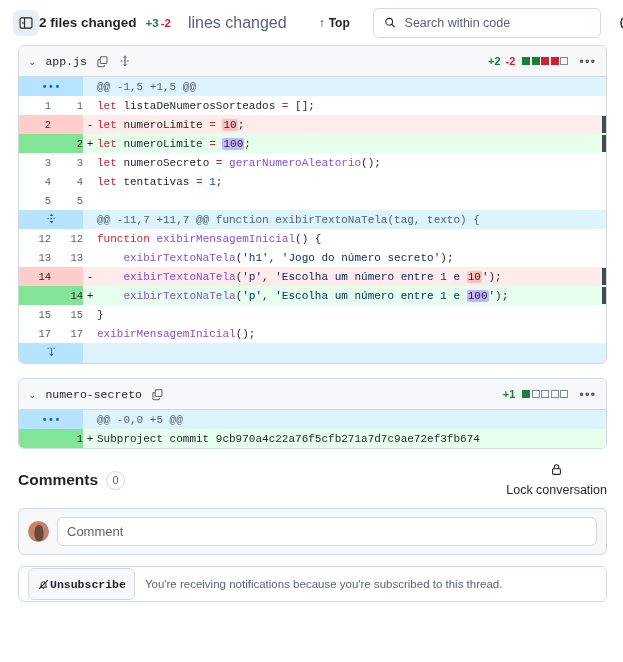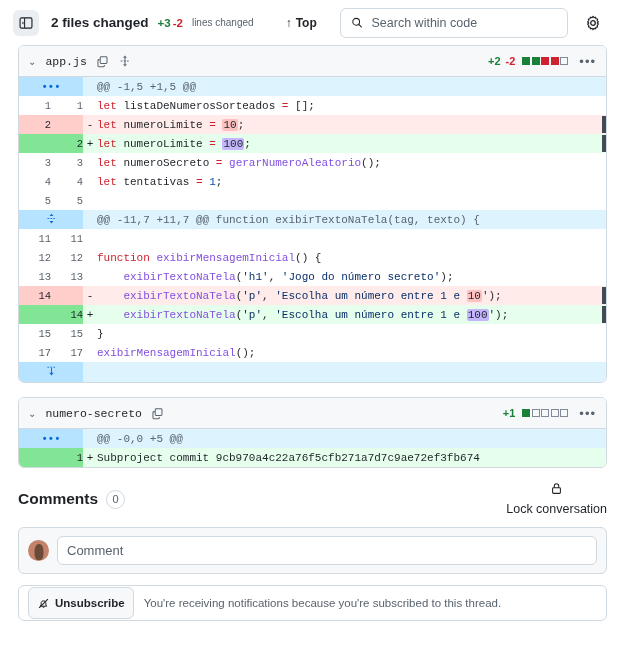--- a/index.html
+++ b/index.html
@@ -20,25 +20,25 @@
   }
   .sidebar-toggle {
     width: 26px; height: 26px;
     border-radius: 6px;
     background: #eaeef2;
     display: flex; align-items: center; justify-content: center;
     cursor: pointer; flex: 0 0 auto;
   }
   .files-changed {
     font-size: 13.5px; font-weight: bold;
-    margin-left: 12px; white-space: nowrap;
+    white-space: nowrap;
   }
   .adds { color: #1a7f37; font-size: 11.5px; font-weight: bold; margin-left: 9px; }
   .dels { color: #cf222e; font-size: 11.5px; font-weight: bold; margin-left: 2px; }
-  .lines-changed-label { color: #59636e; font-size: 10px; margin-left: 9px; white-space: nowrap; }
+  .lines-changed-label { color: #59636e; font-size: 16px; margin-left: 17px; white-space: nowrap; }
   .top-link {
     display: flex; align-items: center; gap: 4px;
     margin-left: 32px; font-size: 12px; font-weight: bold;
     color: #1f2328; cursor: pointer; white-space: nowrap;
   }
   .top-arrow { font-size: 12px; font-weight: normal; }
   .search-box {
     margin-left: 23px;
     flex: 0 0 auto;
     width: 228px; height: 30px;
@@ -177,25 +177,26 @@
   }
   .comment-field::placeholder { color: #59636e; }
 
   .notify-bar {
     margin: 11px 16px 0 18px;
     border: 1px solid #d1d9e0; border-radius: 6px;
     background: #fff; height: 36px;
     display: flex; align-items: center; padding: 0 9px; gap: 10px;
   }
   .unsub-btn {
-    display: flex; align-items: center; gap: 5px;
+    display: flex; align-items: center; 
     height: 32px; padding: 0 8px;
     background: #f6f8fa; border: 1px solid #d1d9e0; border-radius: 6px;
     font-size: 11.5px; font-weight: bold; color: #1f2328; cursor: pointer;
     white-space: nowrap;
+    font-family: Liberation Mono, monospace;
   }
   .notify-text { font-size: 11.5px; color: #59636e; }
 </style>
 </head>
 <body>
 
 <div class="toolbar">
   <div class="sidebar-toggle">
     <svg width="14" height="14" viewBox="0 0 16 16">
       <rect x="1.2" y="2.2" width="13.6" height="11.6" rx="1.6" fill="none" stroke="#1f2328" stroke-width="1.3"></rect>
@@ -306,26 +307,20 @@
         <tr class="hunk">
           <td class="ln" colspan="2"><svg width="13" height="13" viewBox="0 0 16 16">
               <path d="M8 2 L10.4 5 H5.6 Z" fill="#0969da"></path>
               <line x1="3" y1="8" x2="13" y2="8" stroke="#0969da" stroke-width="1.1" stroke-dasharray="2 1.6"></line>
               <path d="M8 14 L5.6 11 H10.4 Z" fill="#0969da"></path>
             </svg></td>
           <td class="sign"></td>
           <td class="code">@@ -11,7 +11,7 @@ function exibirTextoNaTela(tag, texto) {</td>
         </tr>
         <tr class="ctx">
-          <td class="ln">11</td>
-          <td class="ln">11</td>
-          <td class="sign"></td>
-          <td class="code"></td>
-        </tr>
-        <tr class="ctx">
           <td class="ln">12</td>
           <td class="ln">12</td>
           <td class="sign"></td>
           <td class="code"><span class="k">function</span><span class="p"> </span><span class="fn">exibirMensagemInicial</span><span class="p">() {</span></td>
         </tr>
         <tr class="ctx">
           <td class="ln">13</td>
           <td class="ln">13</td>
           <td class="sign"></td>
           <td class="code"><span class="p">    </span><span class="fn">exibirTextoNaTela</span><span class="p">(</span><span class="s">'h1'</span><span class="p">, </span><span class="s">'Jogo do número secreto'</span><span class="p">);</span></td>

